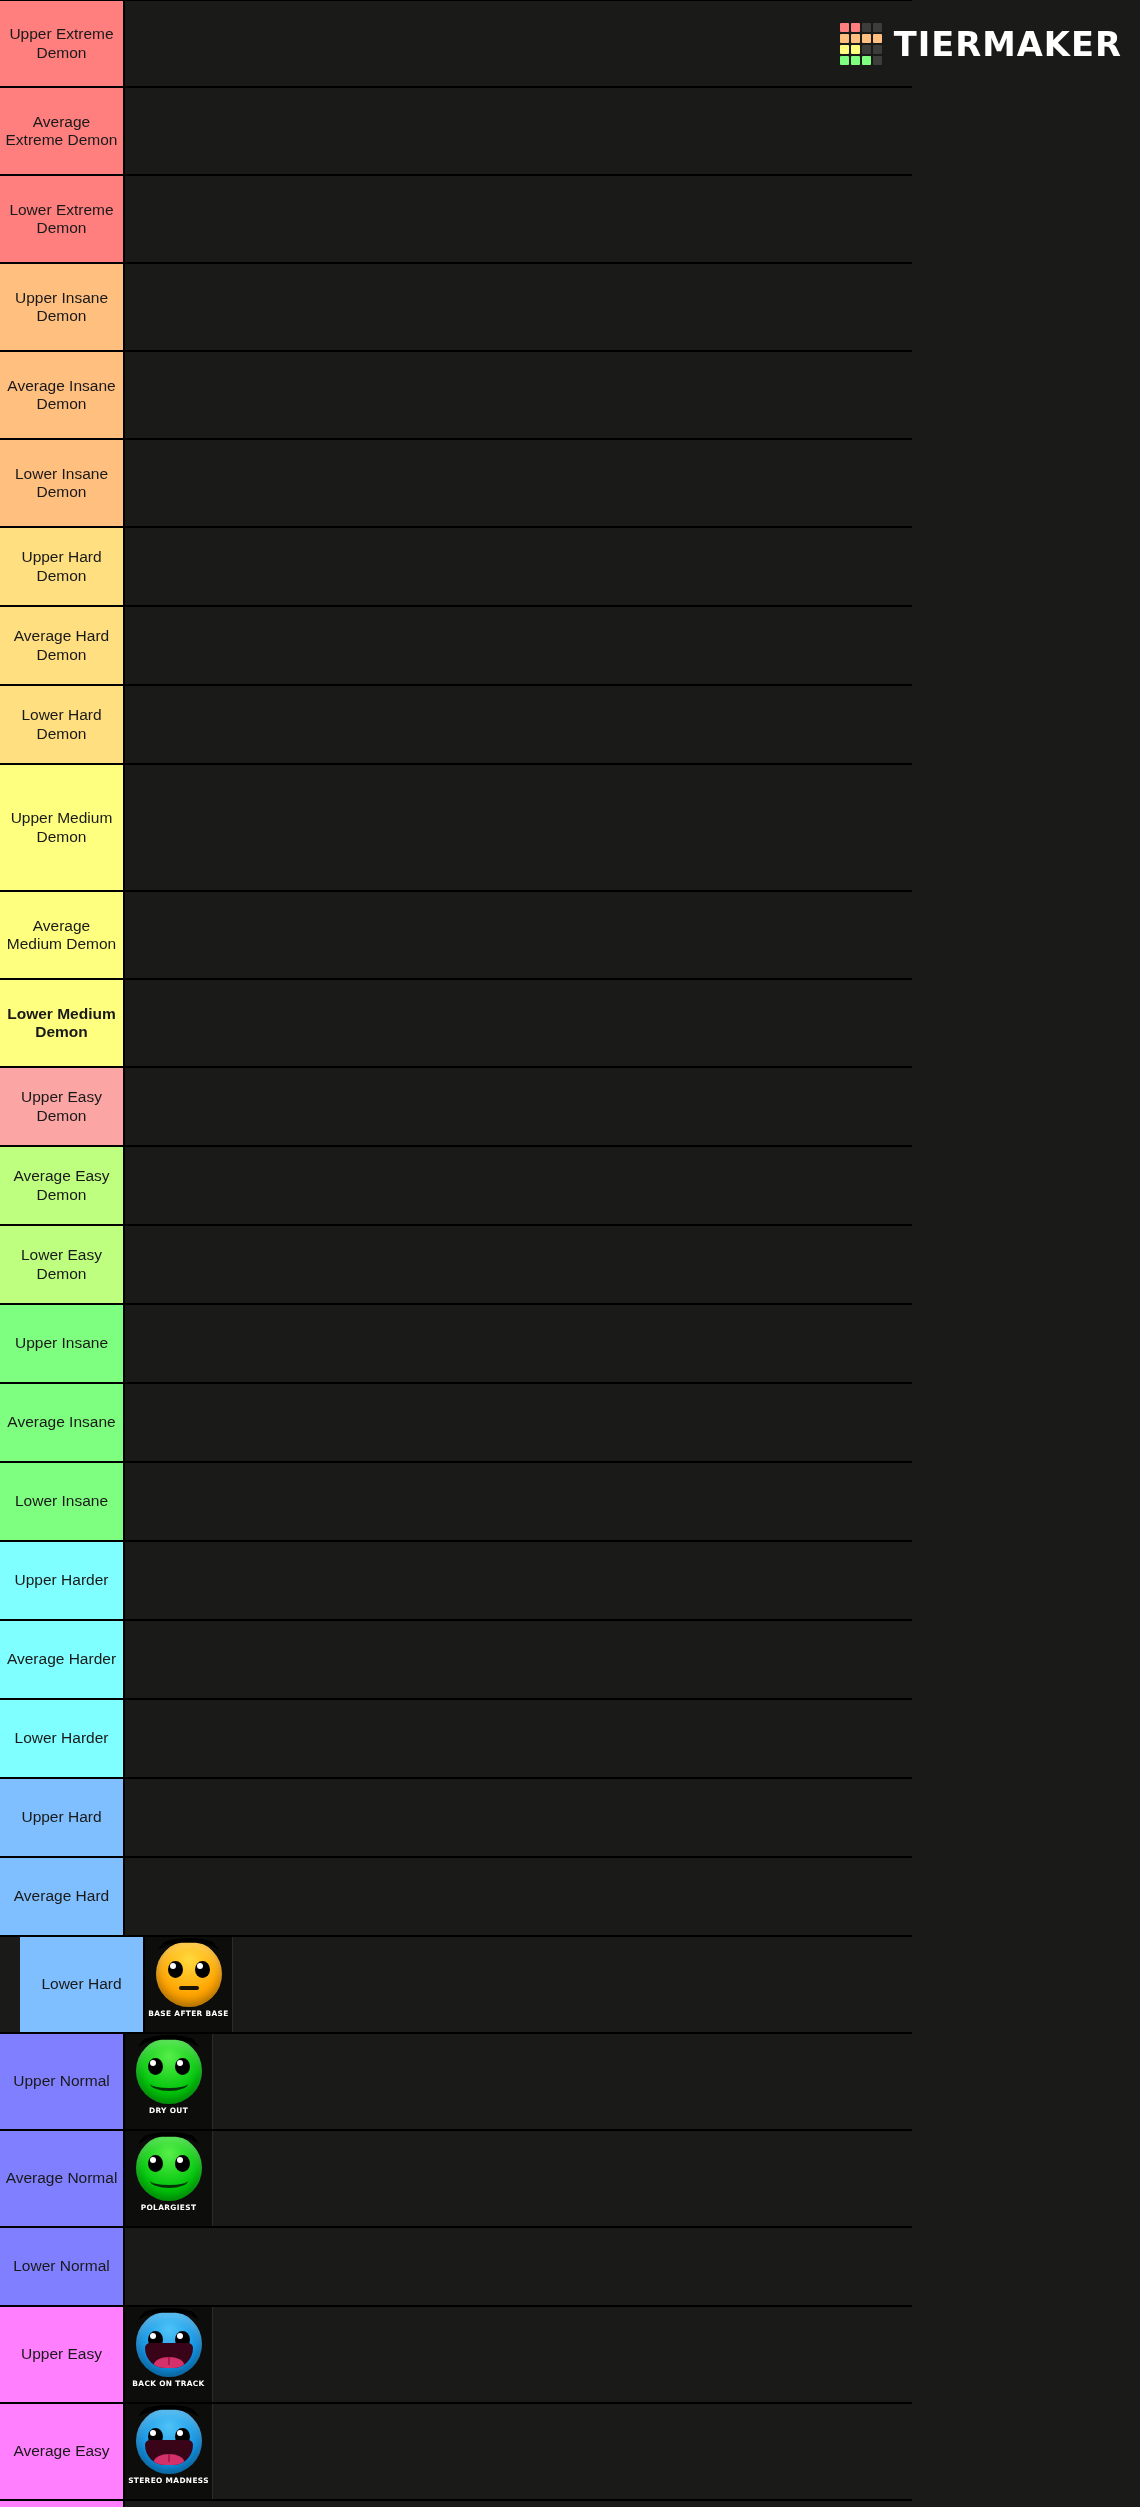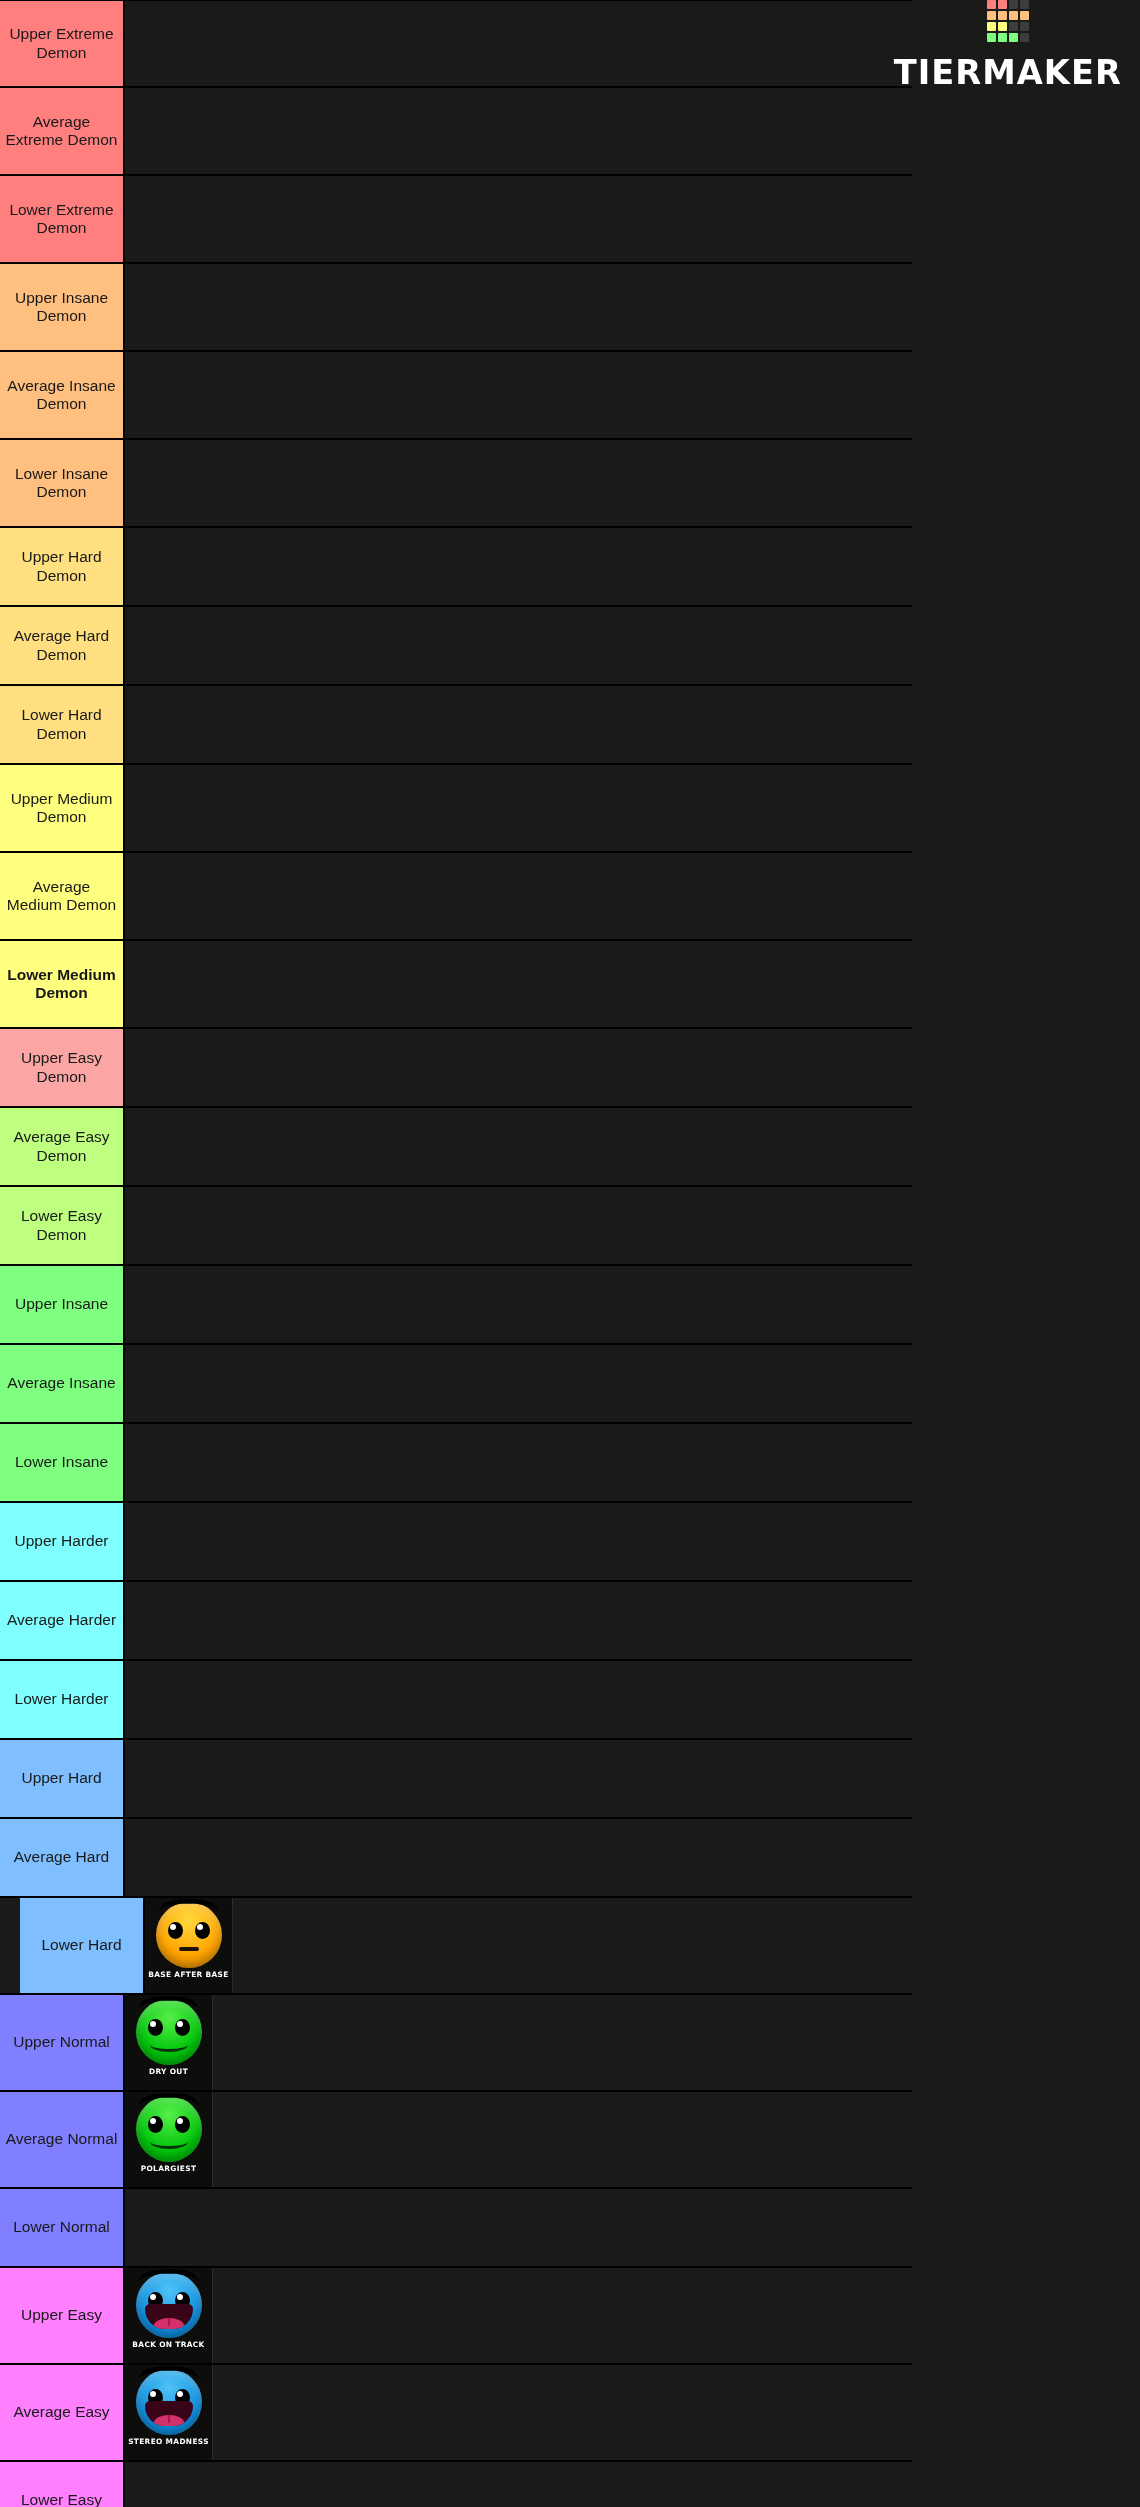--- a/index.html
+++ b/index.html
@@ -22,21 +22,21 @@
     top: 0;
     right: 0;
     height: 88px;
     display: flex;
     align-items: center;
     justify-content: flex-end;
     padding-right: 20px;
     z-index: 10;
     pointer-events: auto;
   }
-  .brand-inner { display: flex; align-items: center; gap: 14px; flex-direction: column; }
+  .brand-inner { display: flex; align-items: center; gap: 14px; }
 
   .logo-grid {
     display: grid;
     grid-template-columns: repeat(4, 9px);
     grid-template-rows: repeat(4, 9px);
     gap: 2px;
   }
   .logo-cell { width: 9px; height: 9px; border-radius: 1px; }
 
   .brand-wordmark {
@@ -274,21 +274,21 @@
         <div class="tier-items"></div>
       </div>
       <div class="tier-row" style="min-height: 79px;">
         <div class="tier-label" style="background: rgb(255, 223, 127); color: rgb(25, 25, 25);">Average Hard Demon</div>
         <div class="tier-items"></div>
       </div>
       <div class="tier-row" style="min-height: 79px;">
         <div class="tier-label" style="background: rgb(255, 223, 127); color: rgb(25, 25, 25);">Lower Hard Demon</div>
         <div class="tier-items"></div>
       </div>
-      <div class="tier-row" style="min-height: 88px;">
+      <div class="tier-row" style="min-height: 88px; flex-direction: column;">
         <div class="tier-label" style="background: rgb(255, 255, 127); color: rgb(25, 25, 25);">Upper Medium Demon</div>
         <div class="tier-items"></div>
       </div>
       <div class="tier-row" style="min-height: 88px;">
         <div class="tier-label" style="background: rgb(255, 255, 127); color: rgb(25, 25, 25);">Average Medium Demon</div>
         <div class="tier-items"></div>
       </div>
       <div class="tier-row" style="min-height: 88px;">
         <div class="tier-label" style="background: rgb(255, 255, 127); color: rgb(25, 25, 25); font-weight: bold;">Lower Medium Demon</div>
         <div class="tier-items"></div>

